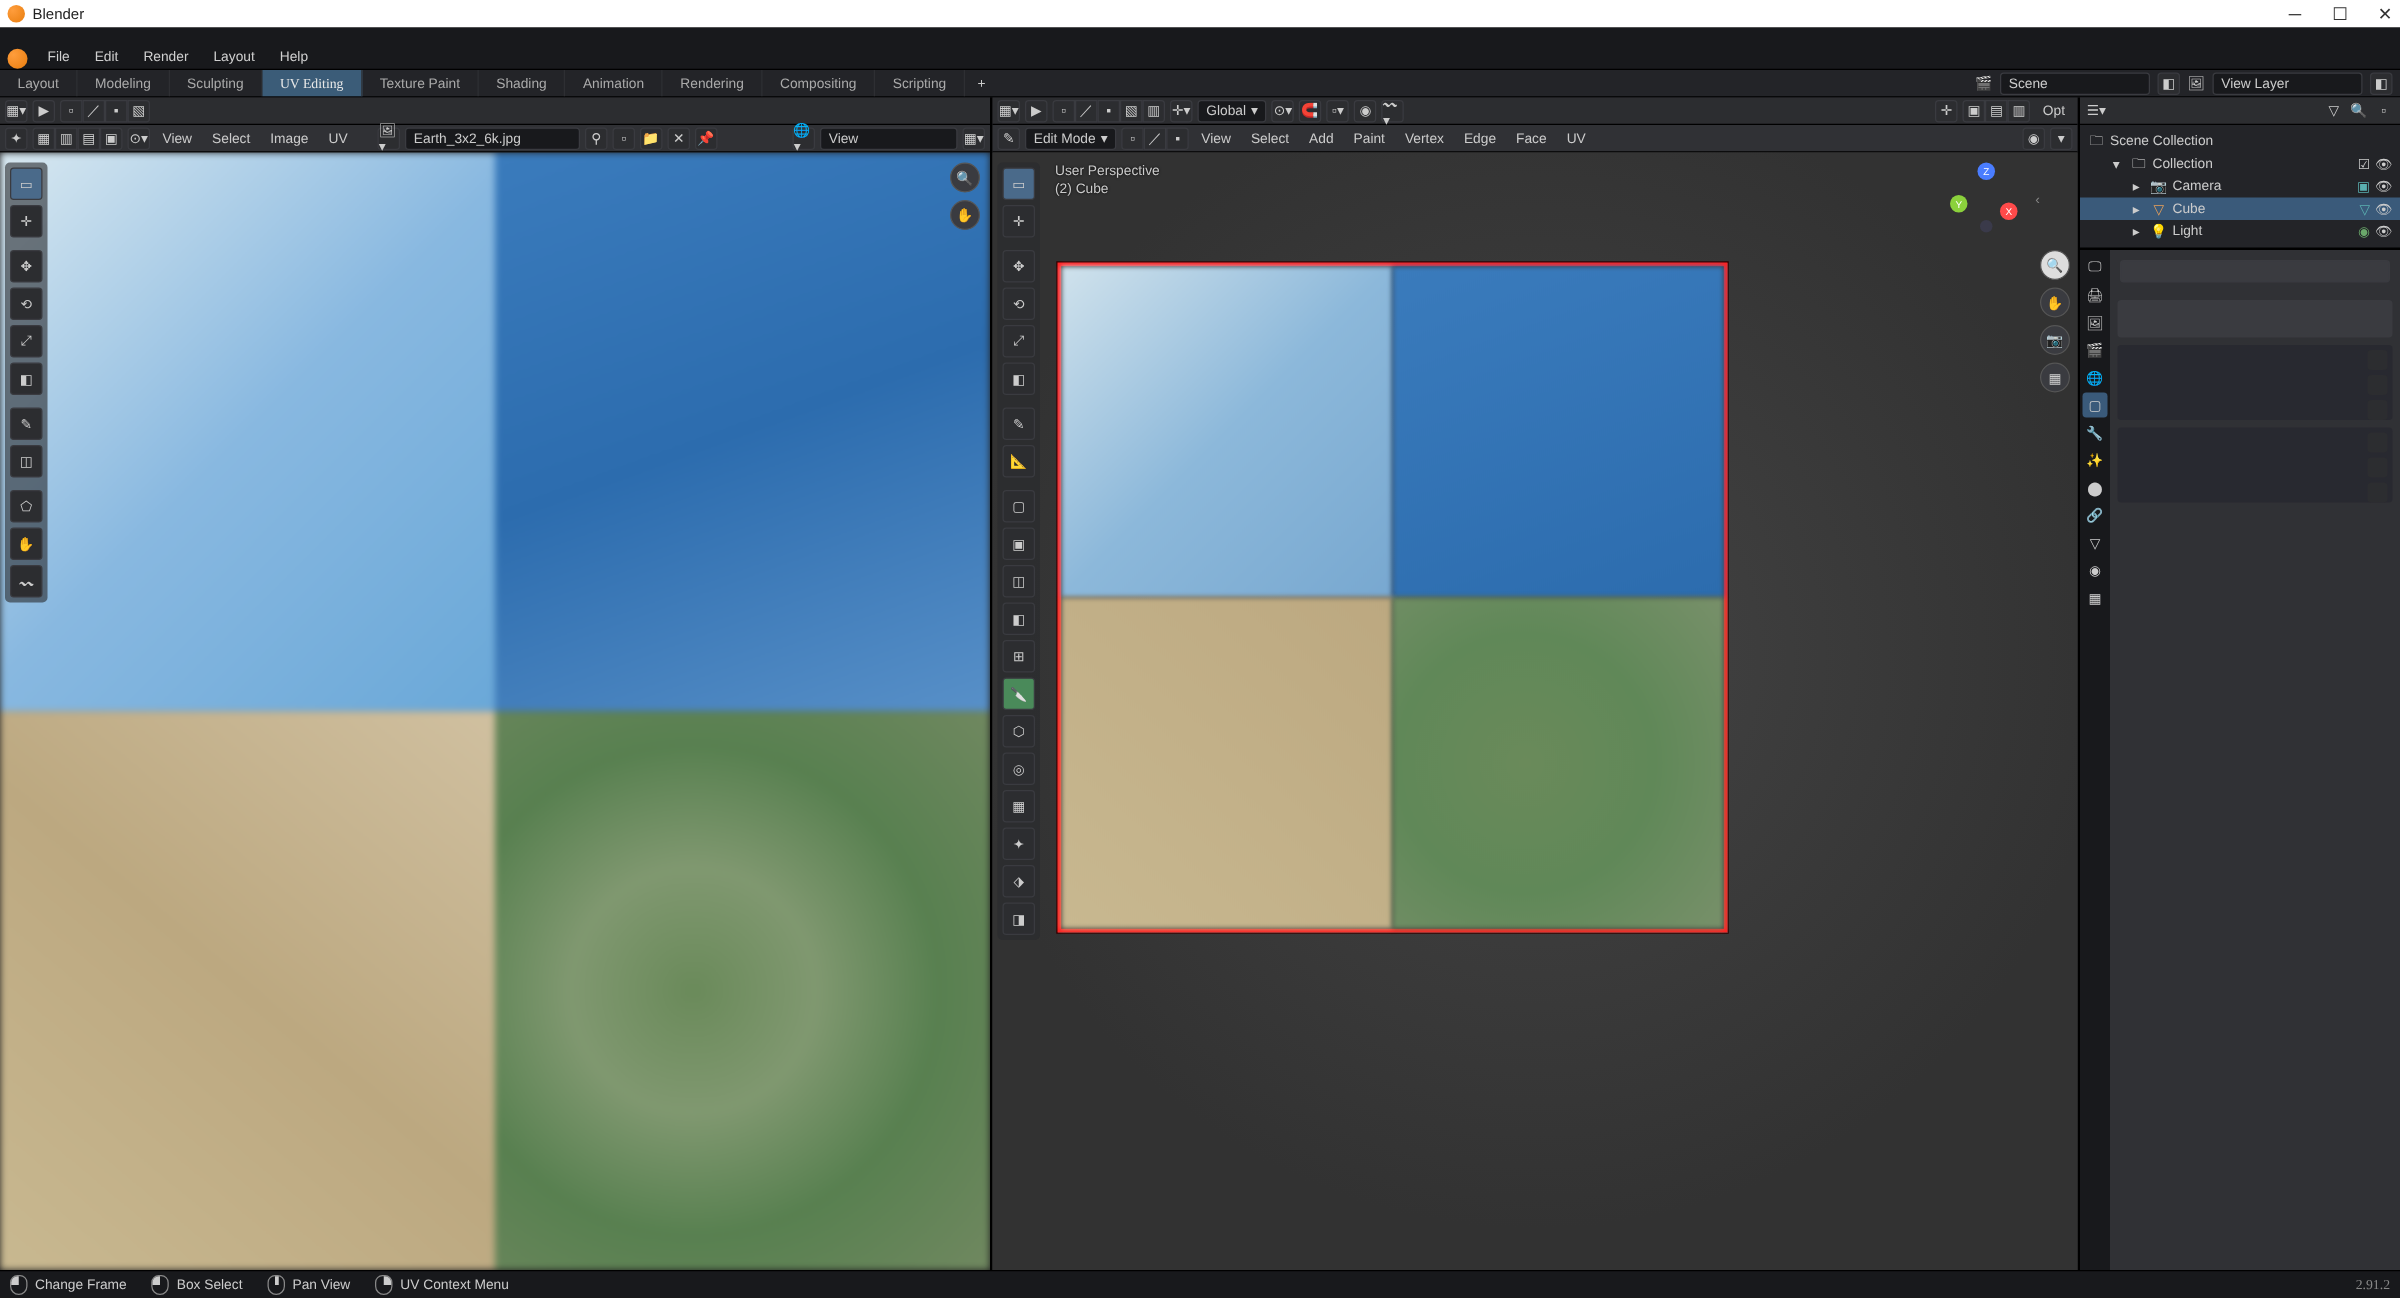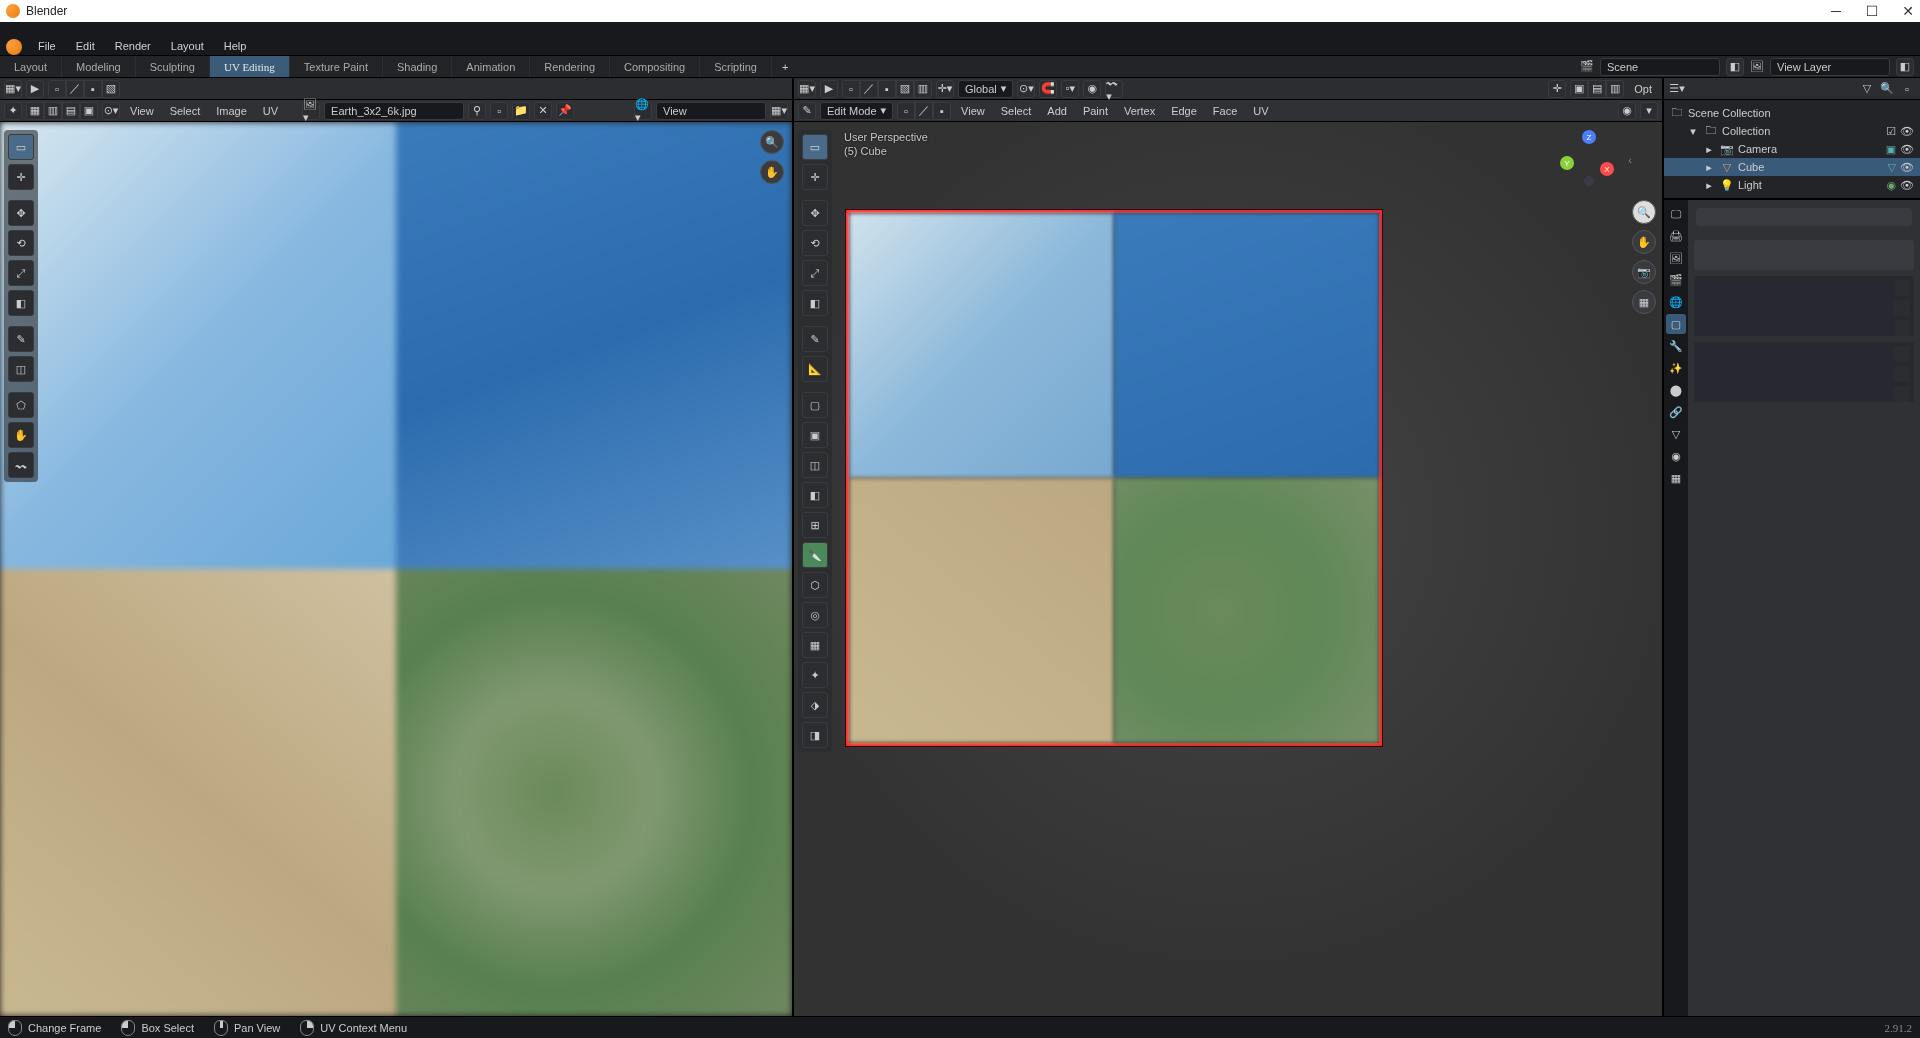--- a/index.html
+++ b/index.html
@@ -272,21 +272,21 @@
           <div class="tool" style="background:#4a8a5a">🔪</div>
           <div class="tool">⬡</div>
           <div class="tool">◎</div>
           <div class="tool">▦</div>
           <div class="tool">✦</div>
           <div class="tool">⬗</div>
           <div class="tool">◨</div>
         </div>
         <div class="v3d-info">
           <div>User Perspective</div>
-          <div>(5) Cube</div>
+          <div>(2) Cube</div>
         </div>
         <div class="redbox">
           <div class="q1"></div>
             <div class="q2"></div>
             <div class="q3"></div>
             <div class="q4"></div>
         </div>
         <div class="gizmo">
           <div class="axis z">Z</div>
           <div class="axis y">Y</div>

